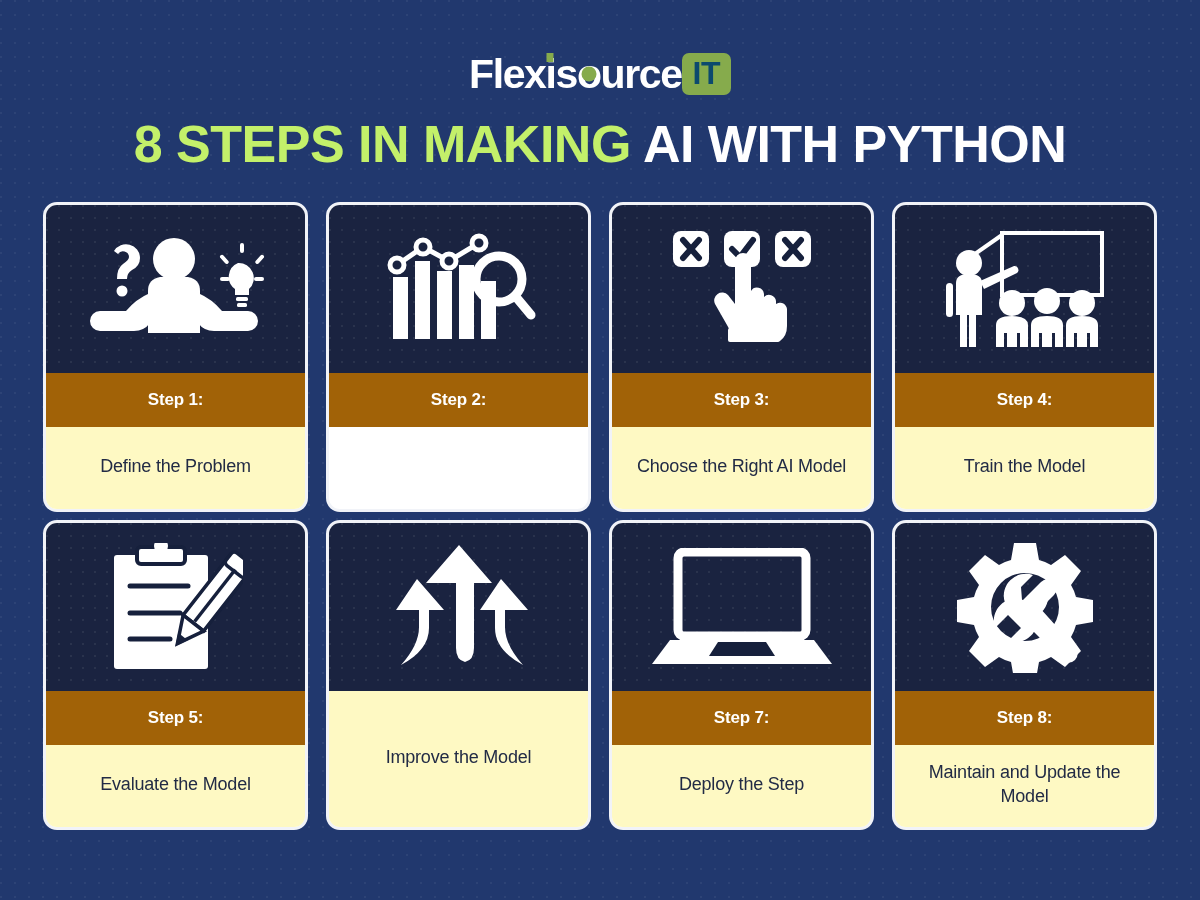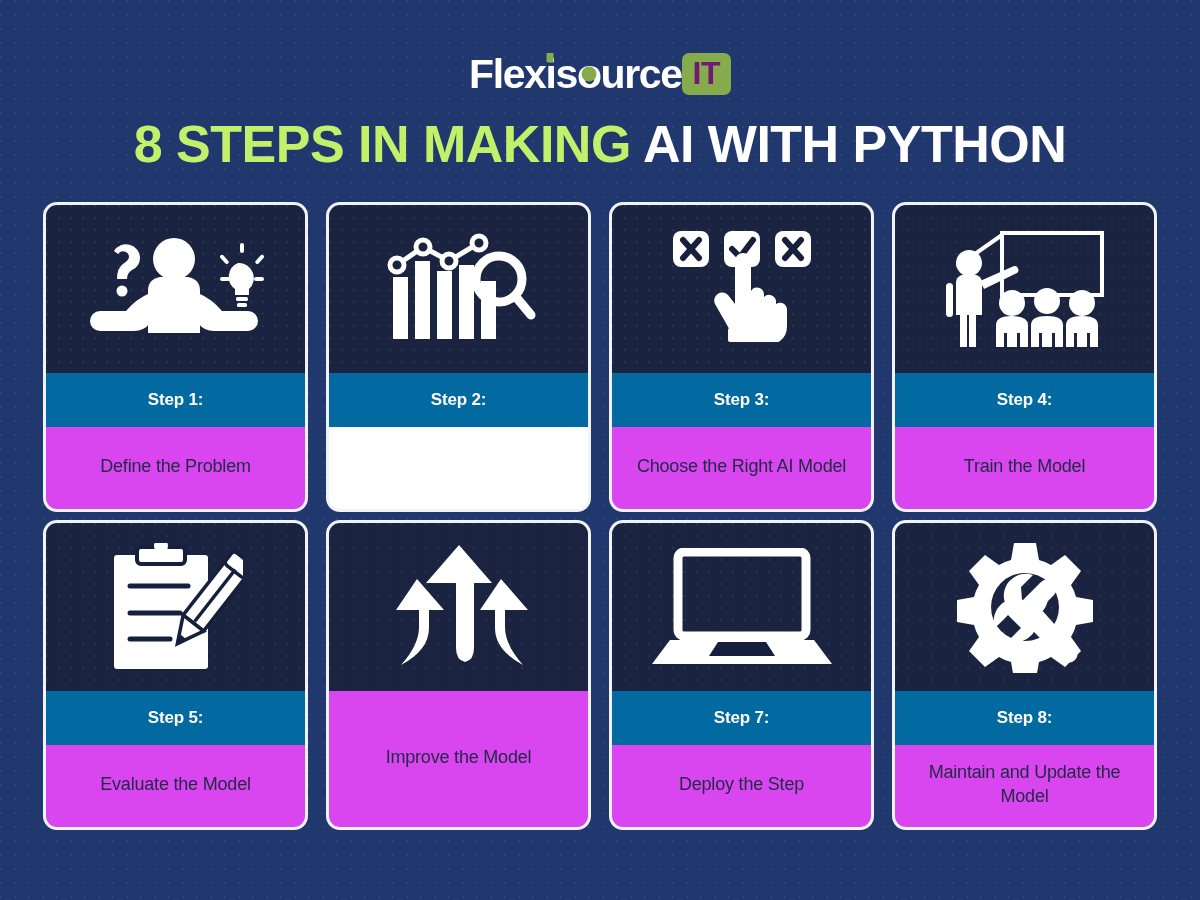--- a/index.html
+++ b/index.html
@@ -64,21 +64,21 @@
     width:15px; height:15px;
     border-radius:50%;
     background:#86ab4c;
   }
   .logo-badge {
     background:#86ab4c;
     border-radius:7px;
     padding:3px 11px 5px 11px;
     font-size:32px;
     font-weight:bold;
-    color:#701a75;
+    color:#0c4a6e;
     letter-spacing:-0.5px;
     line-height:1.08;
   }
 
   
   .title {
     margin-top:22px;
     font-size:52px;
     font-weight:bold;
     letter-spacing:-0.5px;
@@ -115,33 +115,33 @@
       radial-gradient(circle at 1px 1px, rgba(255,255,255,0.07) 1px, transparent 1.1px);
     background-size:12px 12px;
     display:flex;
     align-items:center;
     justify-content:center;
   }
   .card-icon svg { display:block; }
 
   .card-band {
     flex:0 0 54px;
-    background:#0369a1;
+    background:#a16207;
     display:flex;
     align-items:center;
     justify-content:center;
     color:#ffffff;
     font-size:17px;
     font-weight:bold;
     letter-spacing:-0.2px;
   }
 
   .card-body {
     flex:1 1 auto;
-    background:#d946ef;
+    background:#fef9c3;
     display:flex;
     align-items:center;
     justify-content:center;
     text-align:center;
     padding:6px 12px 10px 12px;
     color:#222b45;
     font-size:18px;
     line-height:1.35;
     letter-spacing:-0.2px;
   }

